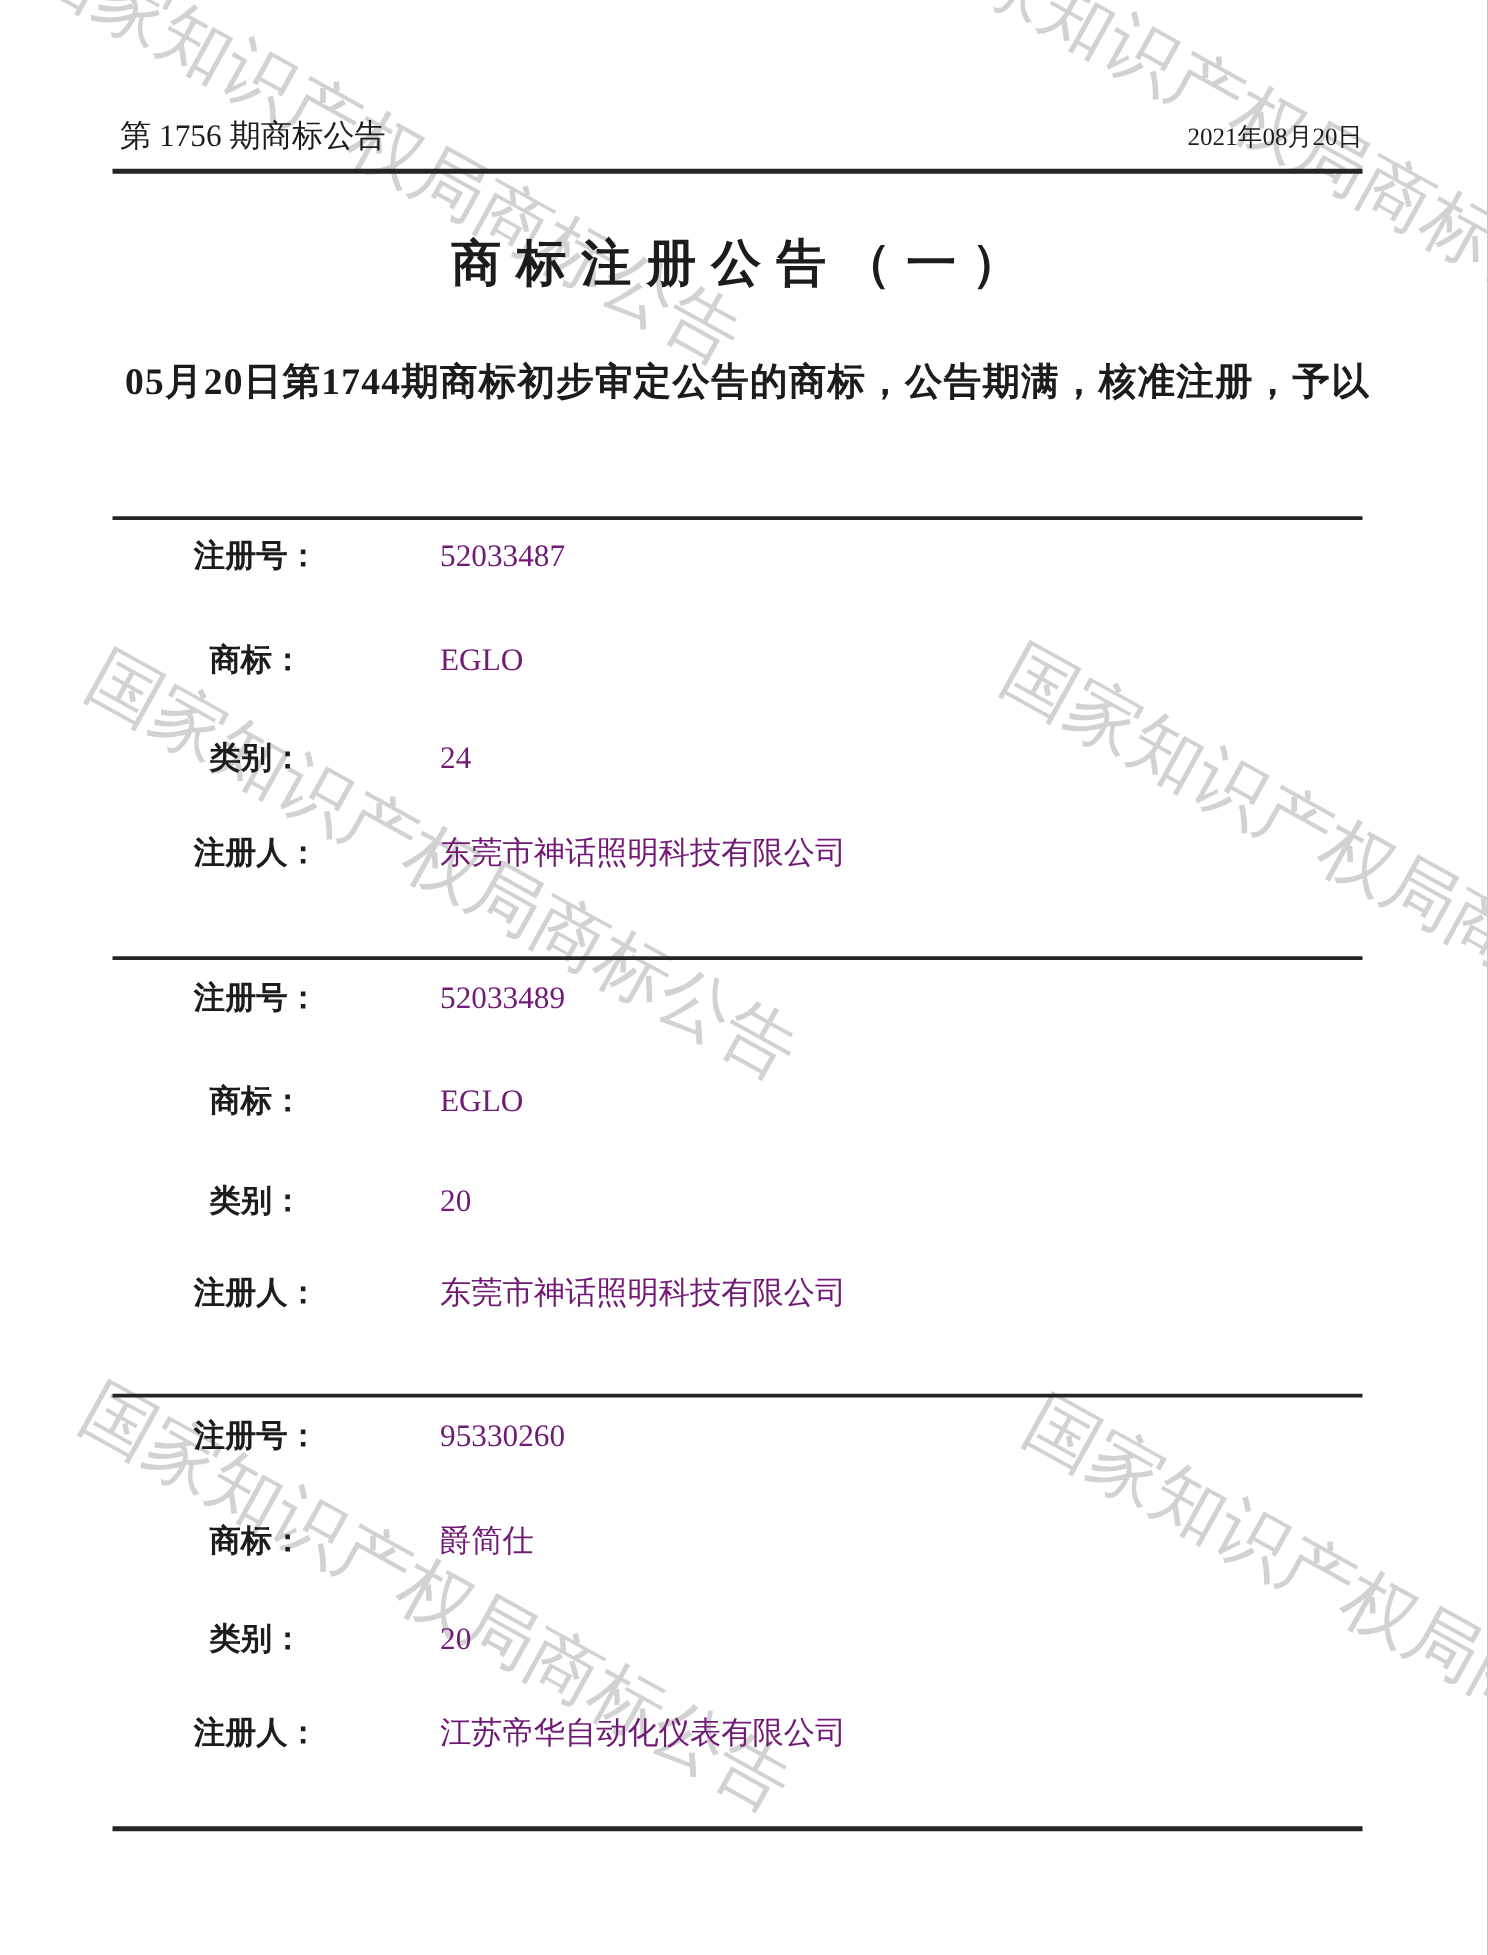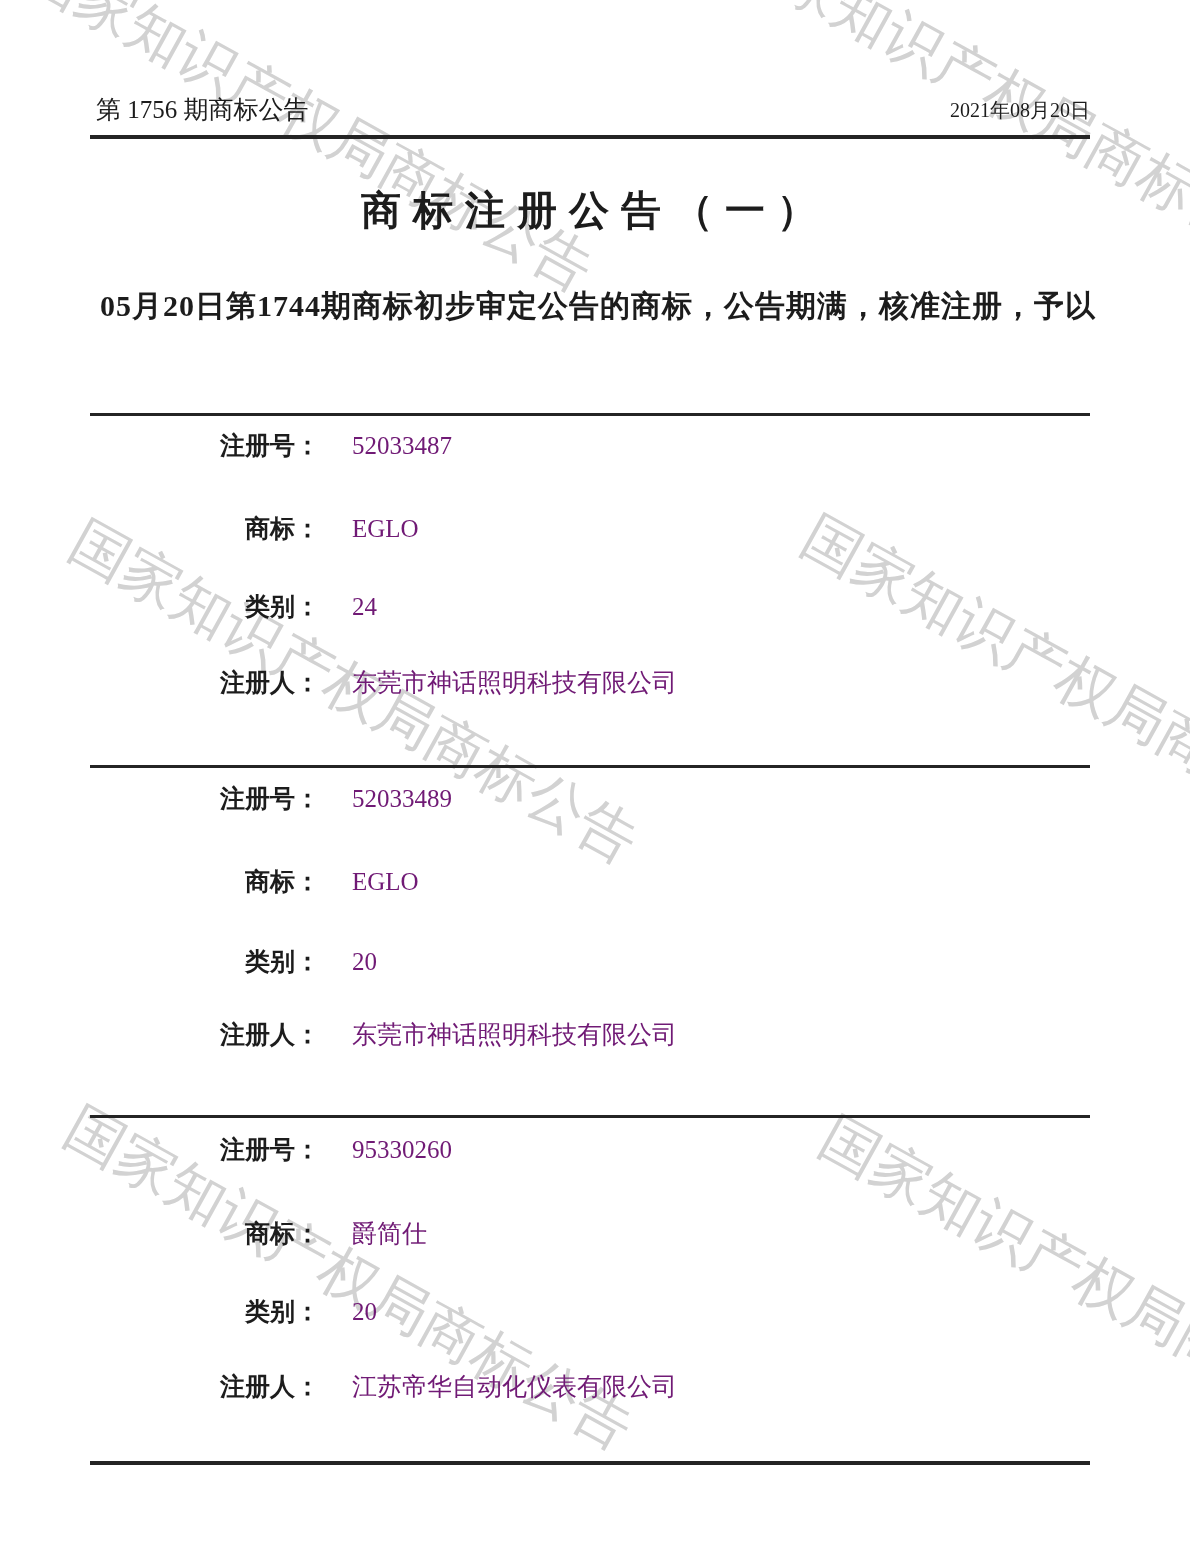--- a/index.html
+++ b/index.html
@@ -63,21 +63,21 @@
     font-size:30px;font-weight:bold;
     letter-spacing:1px;
     line-height:34px;
     white-space:nowrap;
   }
   .para-1{top:246px;padding-left:62px;}
   .para-2{top:289px;}
   .para-3{top:332px;}
   .f-label{
     position:absolute;left:90px;width:230px;
-    text-align:right;
+    text-align:center;
     font-size:25px;font-weight:bold;line-height:28px;
     white-space:nowrap;
   }
   .f-value{
     position:absolute;left:352px;
     font-size:25px;line-height:28px;
     color:#701a75;
     white-space:nowrap;
   }
   

